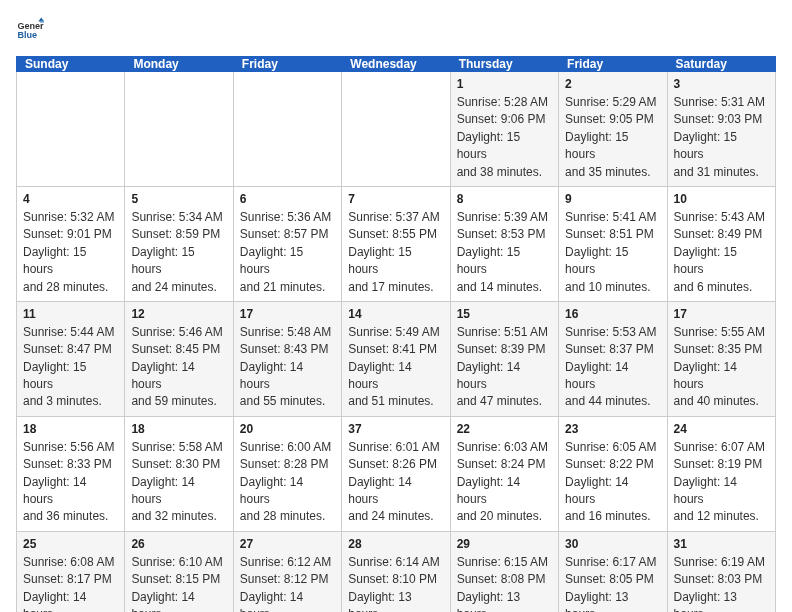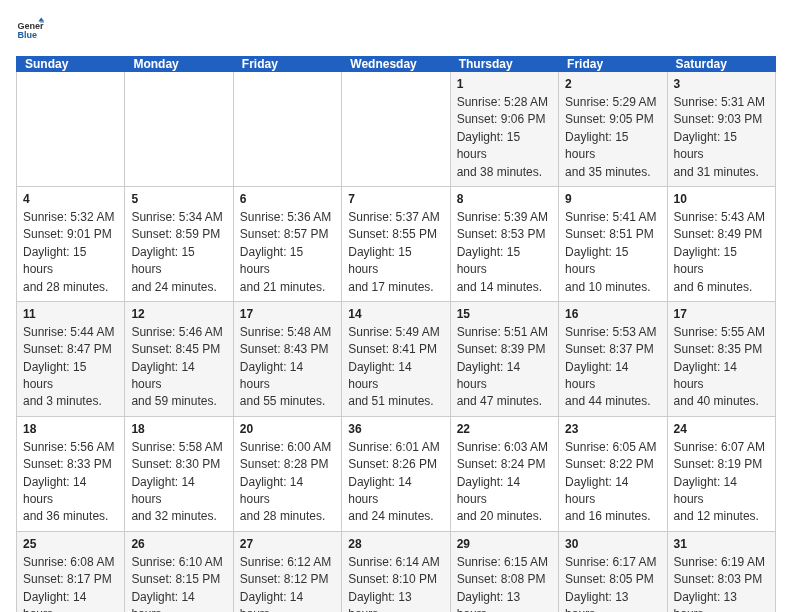--- a/index.html
+++ b/index.html
@@ -201,21 +201,21 @@
         </td>
         <td>
           <span class="day-number">18</span>
           <div class="day-info">Sunrise: 5:58 AM<br>Sunset: 8:30 PM<br>Daylight: 14 hours<br>and 32 minutes.</div>
         </td>
         <td>
           <span class="day-number">20</span>
           <div class="day-info">Sunrise: 6:00 AM<br>Sunset: 8:28 PM<br>Daylight: 14 hours<br>and 28 minutes.</div>
         </td>
         <td>
-          <span class="day-number">36</span>
+          <span class="day-number">37</span>
           <div class="day-info">Sunrise: 6:01 AM<br>Sunset: 8:26 PM<br>Daylight: 14 hours<br>and 24 minutes.</div>
         </td>
         <td>
           <span class="day-number">22</span>
           <div class="day-info">Sunrise: 6:03 AM<br>Sunset: 8:24 PM<br>Daylight: 14 hours<br>and 20 minutes.</div>
         </td>
         <td>
           <span class="day-number">23</span>
           <div class="day-info">Sunrise: 6:05 AM<br>Sunset: 8:22 PM<br>Daylight: 14 hours<br>and 16 minutes.</div>
         </td>

